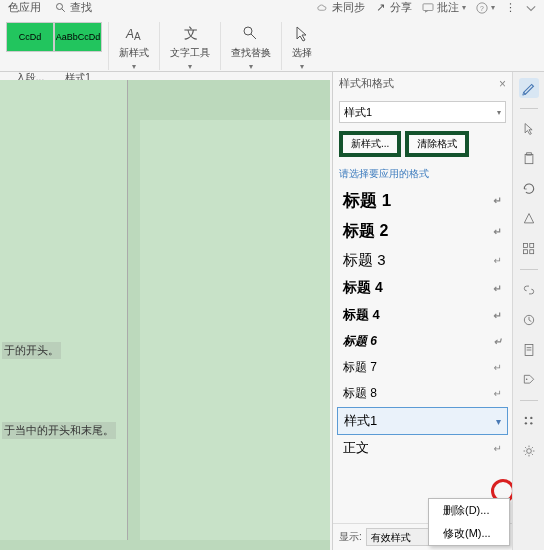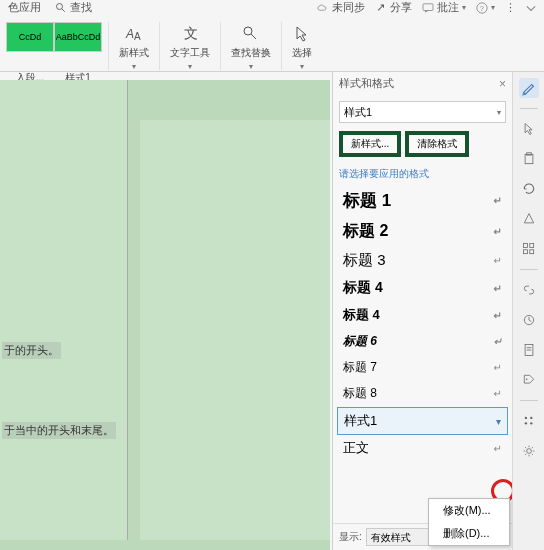--- a/index.html
+++ b/index.html
@@ -254,22 +254,22 @@
     <span>显示:</span>
     <select>
       <option>有效样式</option>
     </select>
   </div>
 </div>
 
 <div class="red-circle" style="top:479px;left:491px;"></div>
 
 <div class="context-menu" style="top:498px;left:428px;width:82px;">
+  <div class="context-menu-item">删除(D)...</div>
   <div class="context-menu-item">修改(M)...</div>
-  <div class="context-menu-item">删除(D)...</div>
 </div>
 
 <div class="sidebar">
   <div class="sidebar-icon active">
     <svg viewBox="0 0 18 18" width="16" height="16">
         <path d="M3 14 L12 5 L14 7 L5 16 Z" fill="none" stroke="#4a7ab5" stroke-width="1.3"></path>
         <path d="M3 14 L2 17 L5 16" fill="none" stroke="#4a7ab5"></path>
       </svg>
   </div>
   <div class="sidebar-sep"></div>

